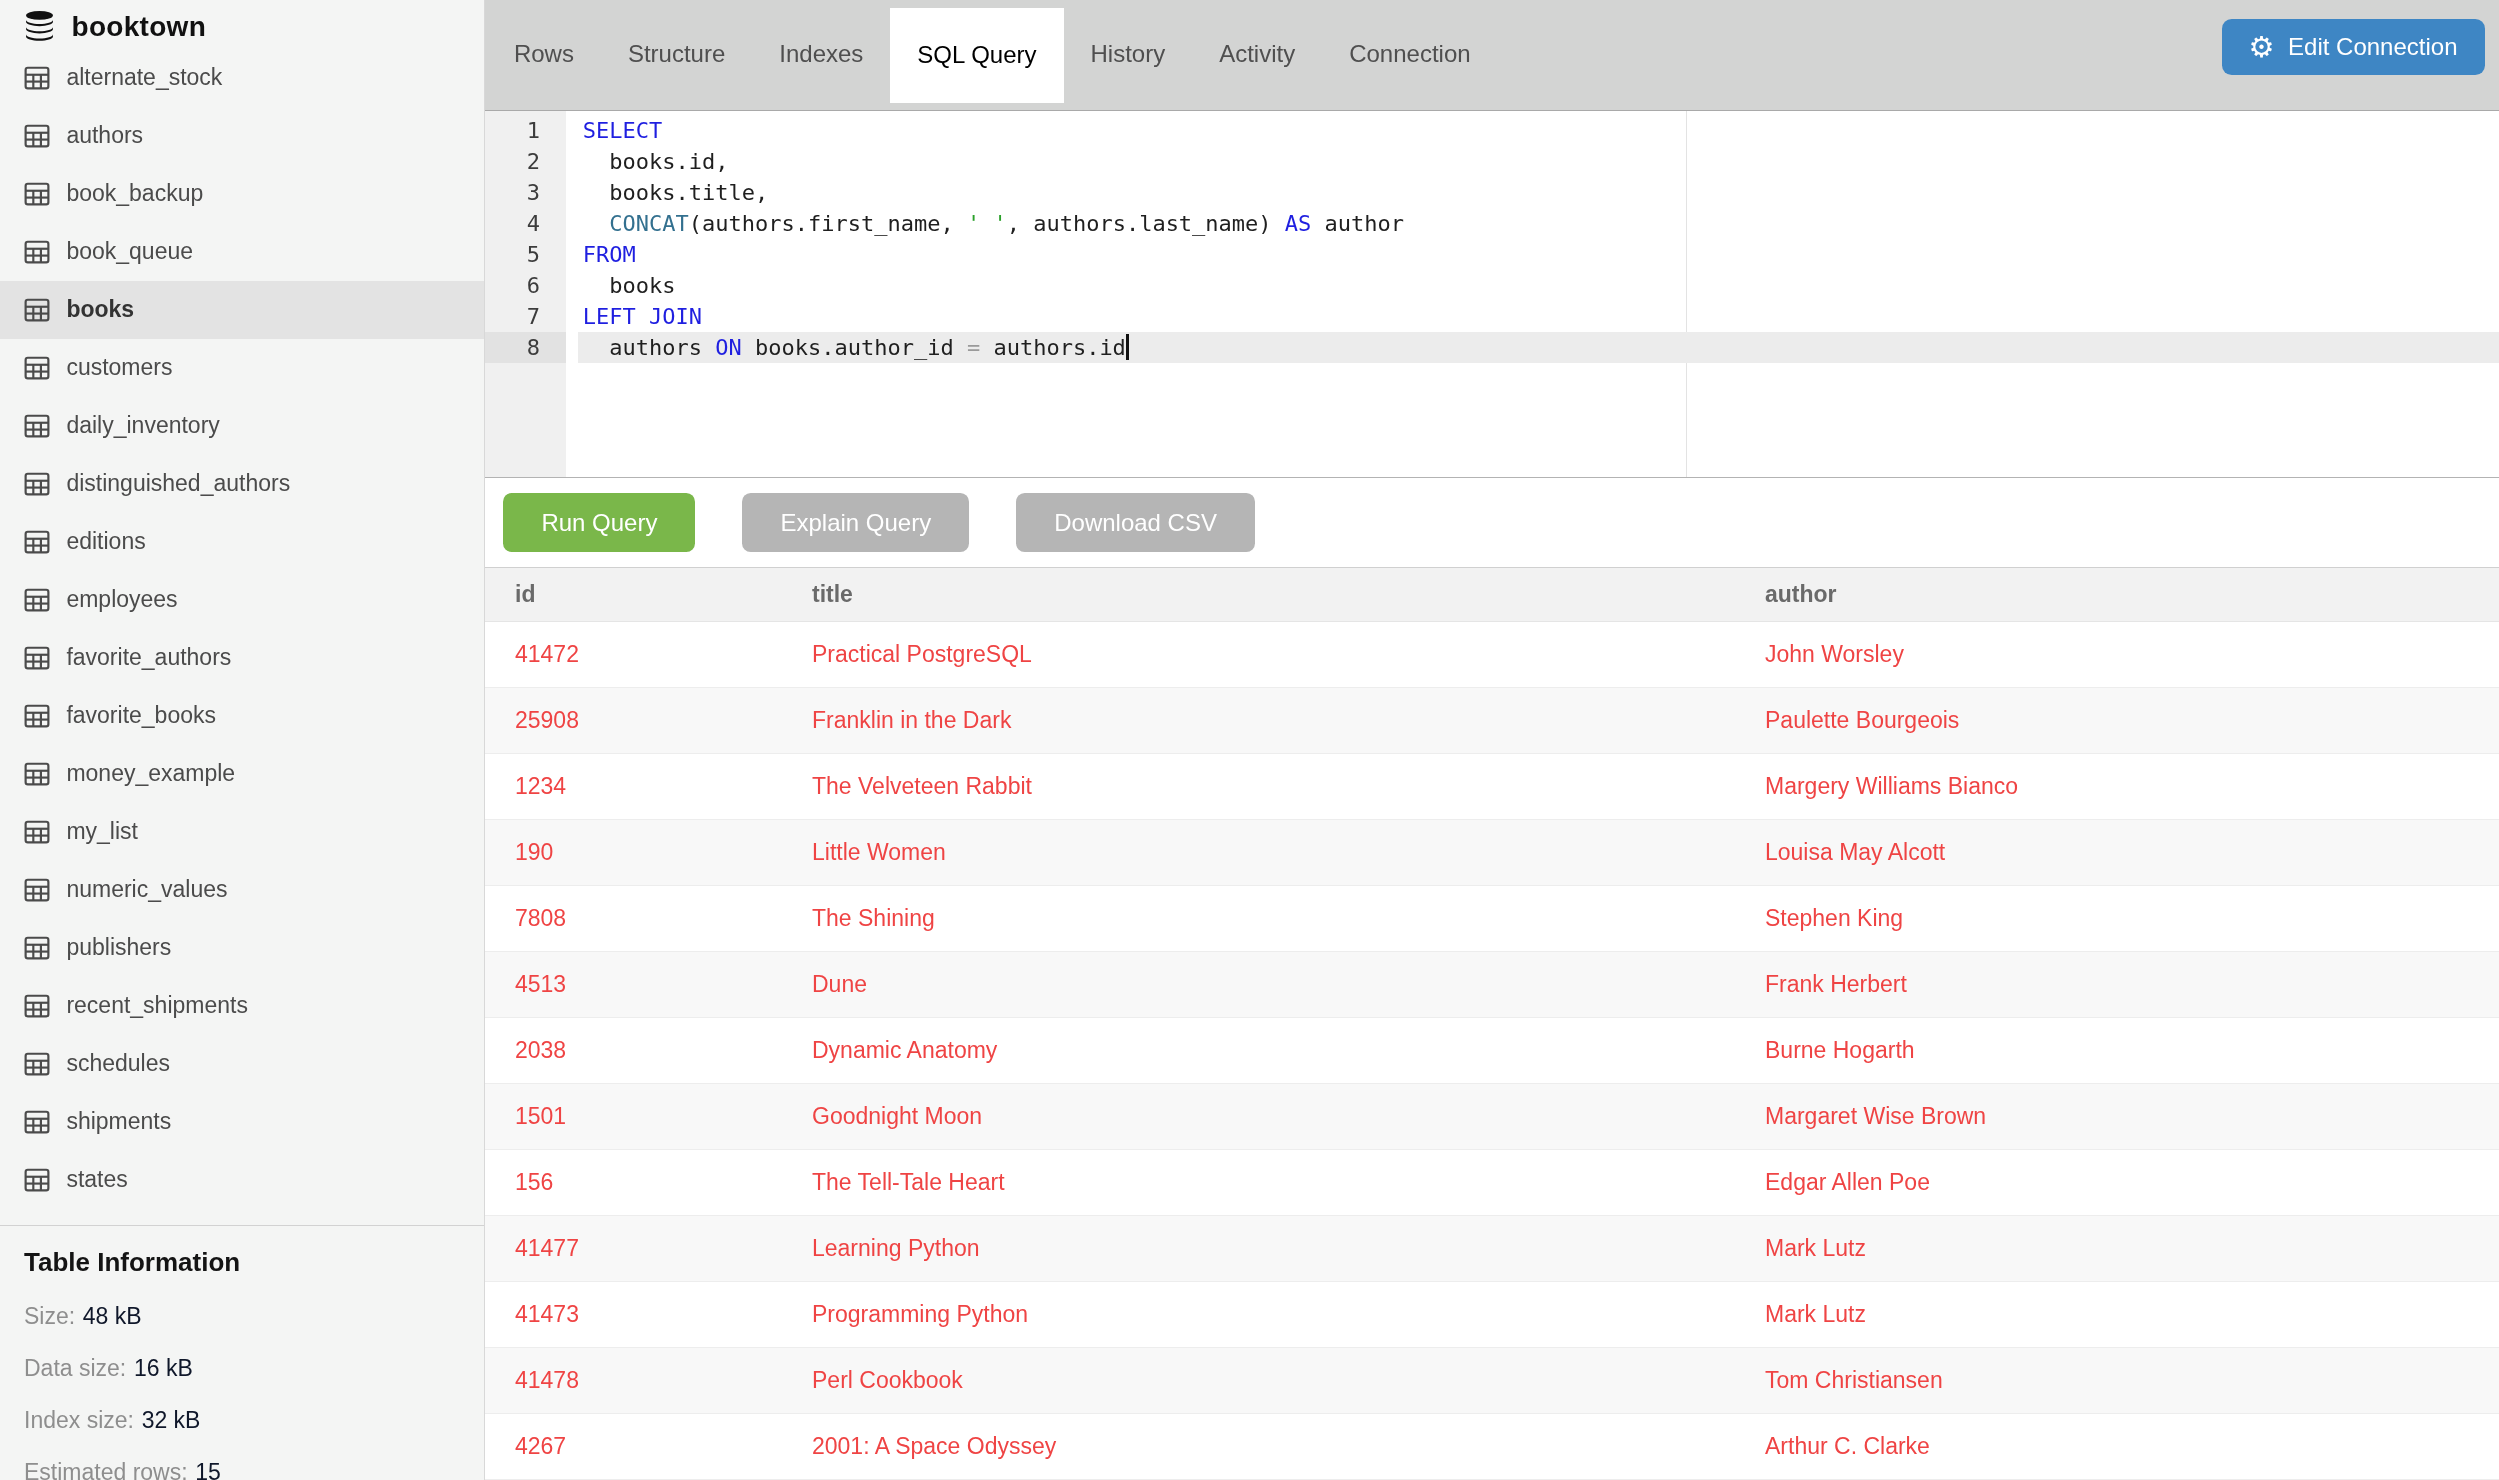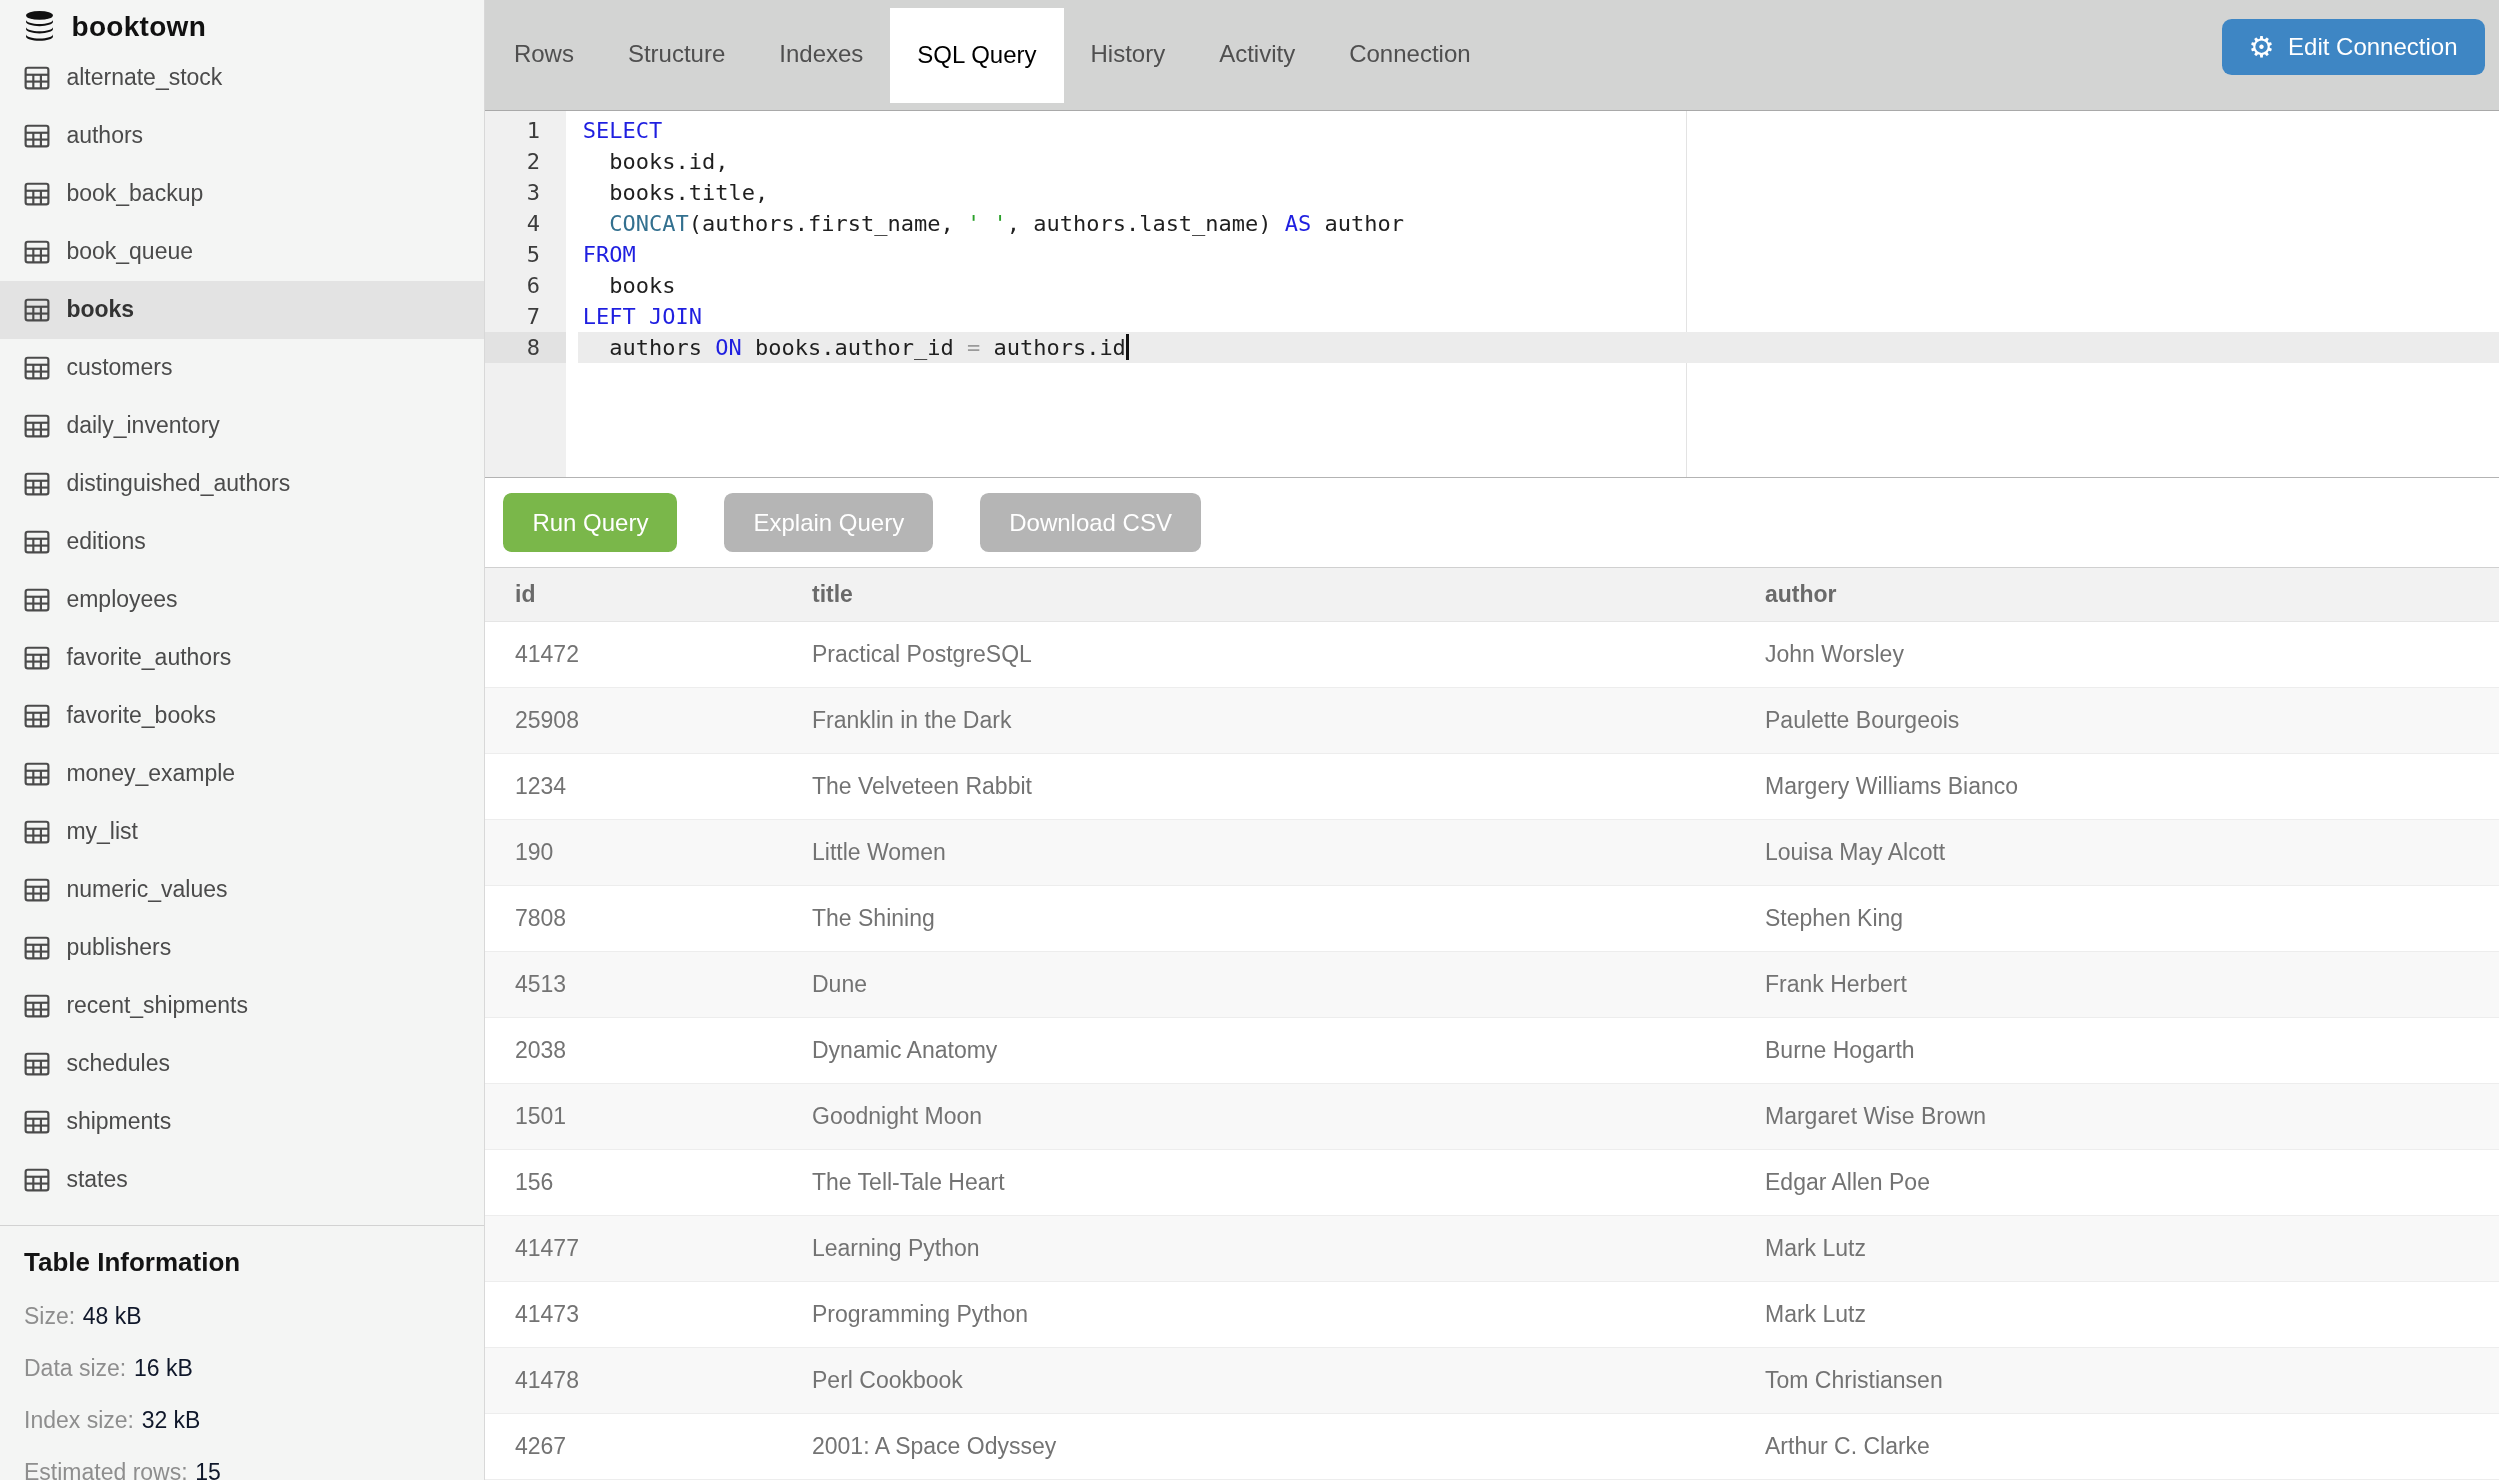--- a/index.html
+++ b/index.html
@@ -84,38 +84,38 @@
   .tok-kw { color: #1f1fe0; }
   .tok-builtin { color: #33708f; }
   .tok-str { color: #2aa02a; }
   .tok-op { color: #9a9a9a; }
   .tok-plain { color: #1f1f1f; }
   .caret { display: inline-block; width: 2.9px; height: 26px; background: #111; vertical-align: -4.8px; }
 
   
   .actions { height: 97px; display: flex; align-items: center; padding-left: 18.4px; background: #fff; }
   .btn {
-    height: 59px; border: none; border-radius: 8.7px; padding: 0 29px; margin-right: 47px;
+    height: 59px; border: none; border-radius: 8.7px; padding: 0 38px; margin-right: 47px;
     font-size: 24px; color: #fff; font-family: "Liberation Sans", sans-serif; cursor: pointer;
   }
   .btn.primary { background: #7ab74a; }
   .btn.secondary { background: #b5b5b5; }
 
   
   .results { width: 100%; }
   .results-header, .results-row {
     display: grid; grid-template-columns: 283px 939px 1fr; align-items: center; gap: 14px;
   }
   .results-header {
     height: 55px; background: #f2f2f2;
     border-top: 1px solid #d0d0d0; border-bottom: 1px solid #e5e5e5;
     font-size: 23px; font-weight: 600; color: #6a6a6a;
   }
   .results-row {
-    height: 66px; font-size: 23px; color: #737373;
+    height: 66px; font-size: 23px; color: #ef4444;
     border-bottom: 1px solid #ededed; background: #ffffff;
   }
   .results-row:nth-child(even) { background: #f8f8f8; }
   .cell { padding-left: 30px; overflow: hidden; white-space: nowrap; }
 </style>
 </head>
 <body>
 
 <aside class="sidebar">
   <div class="db-header">

